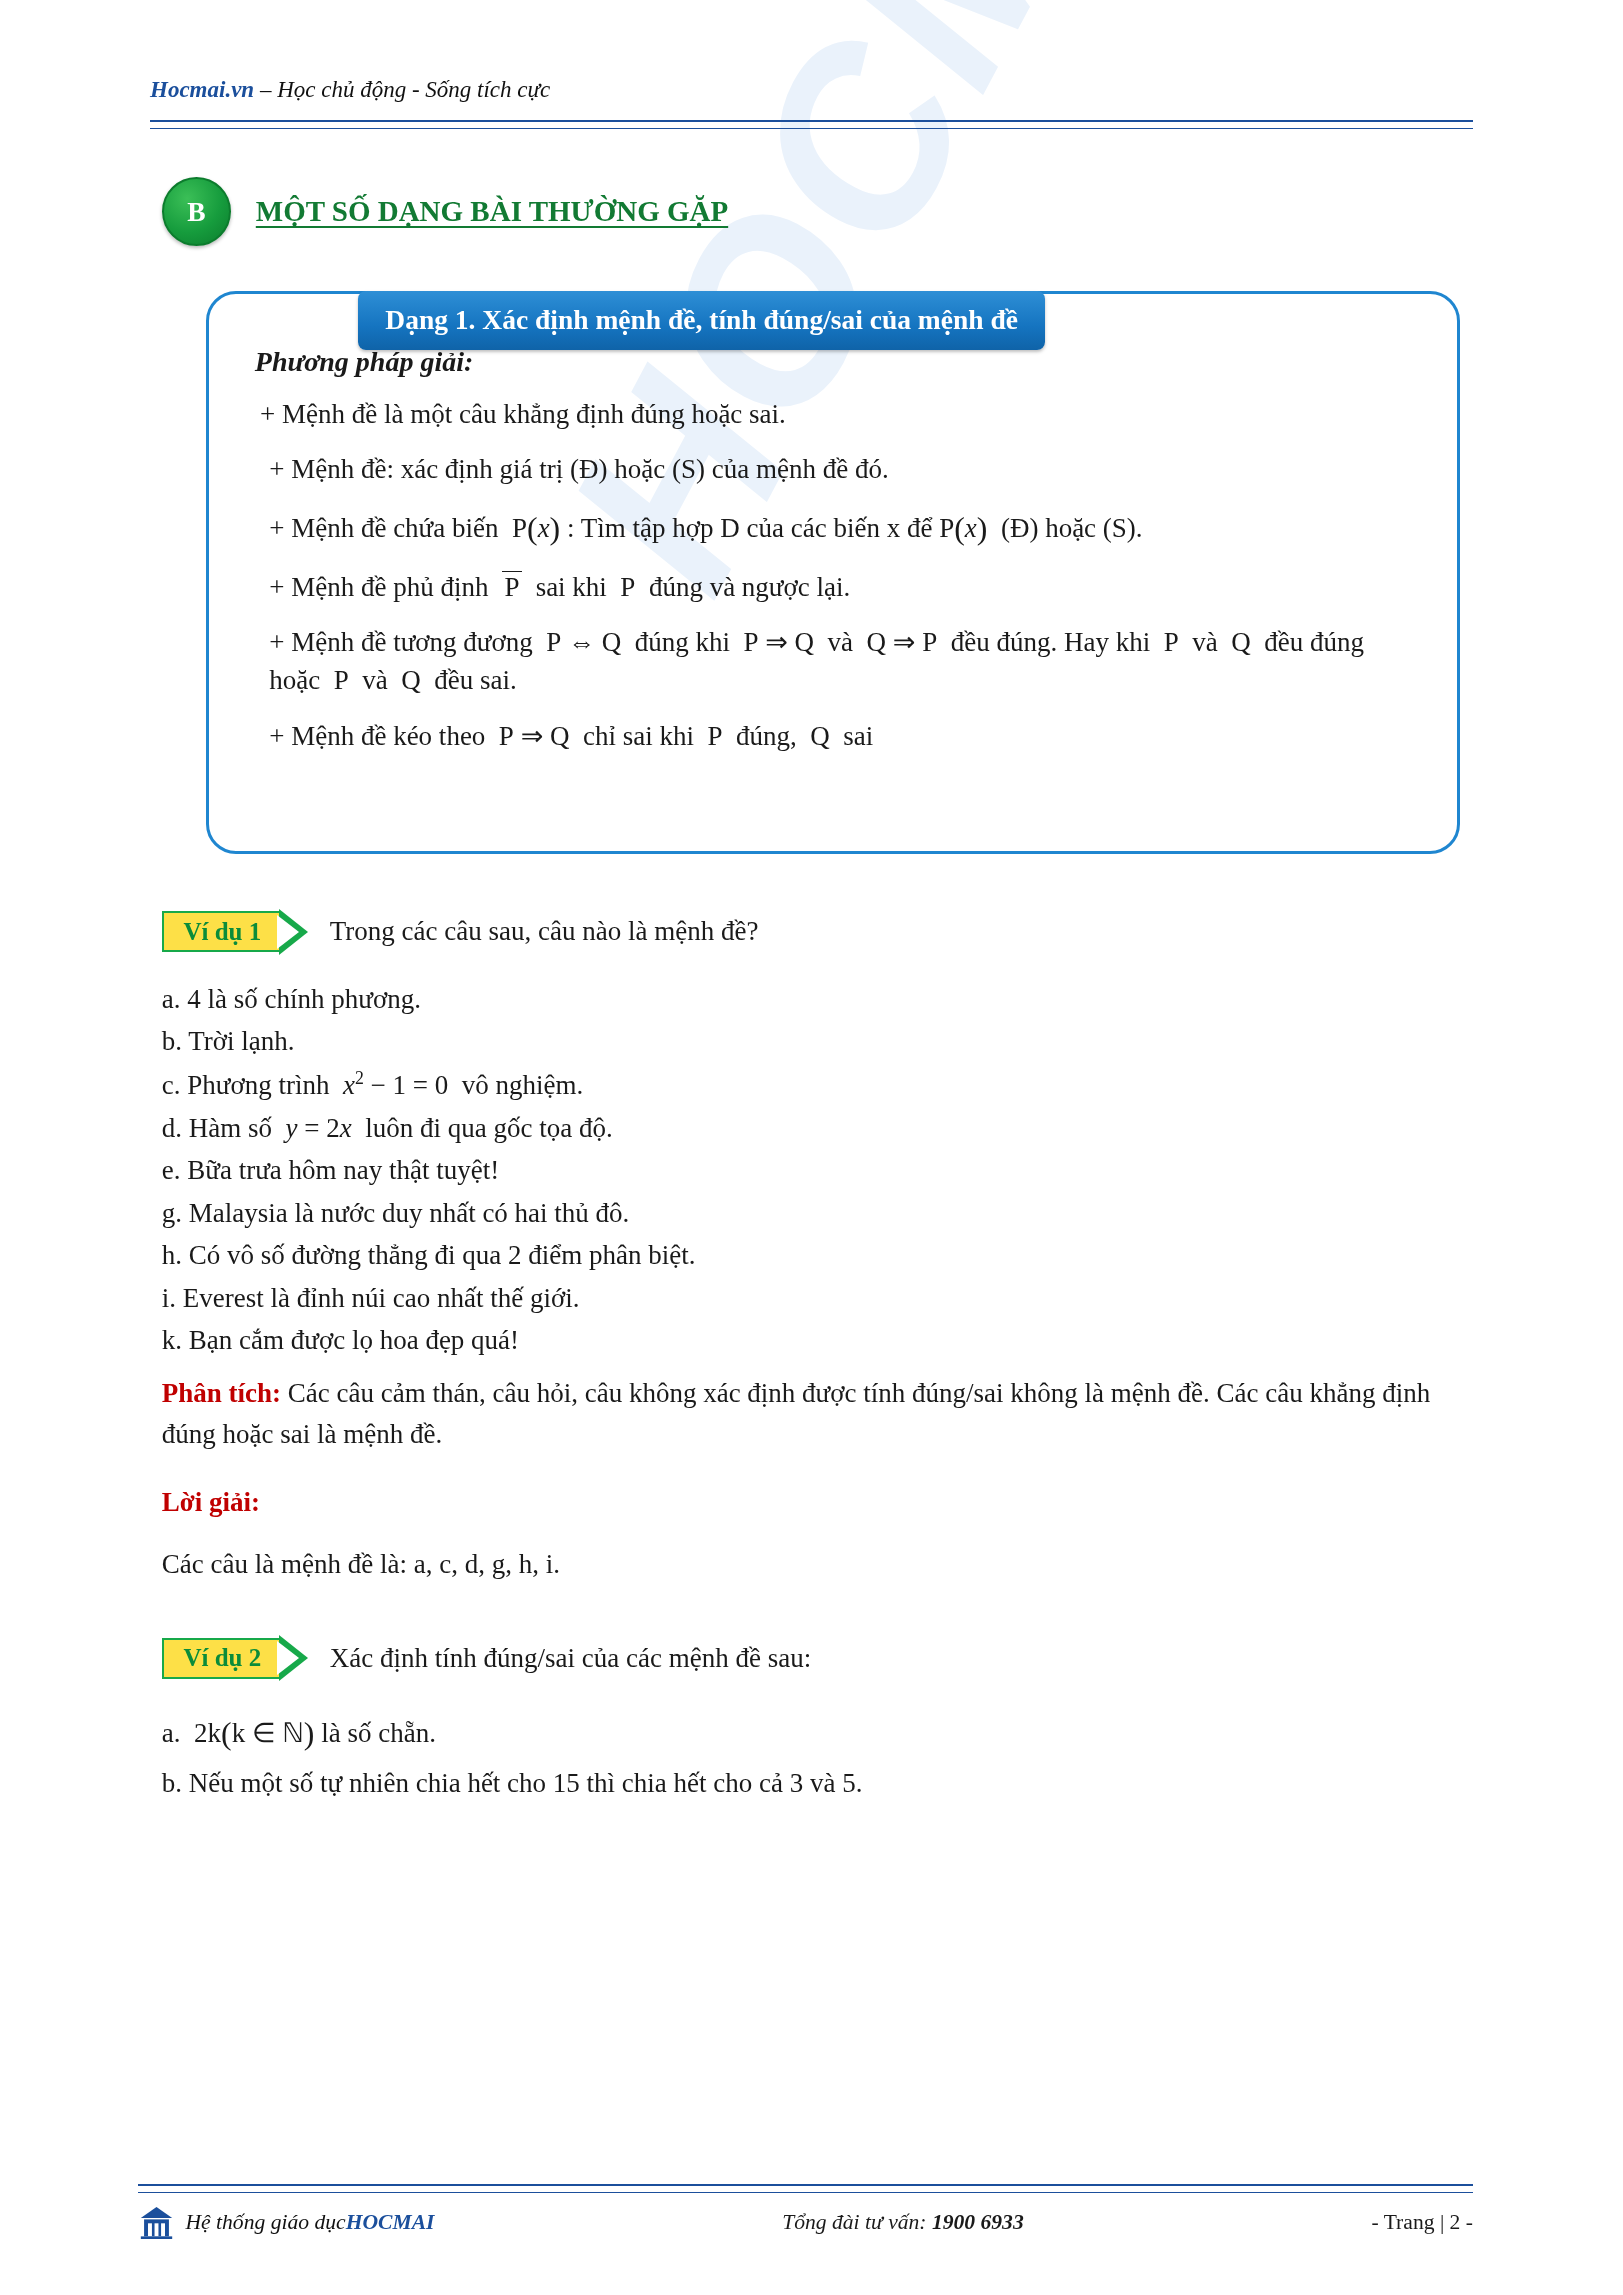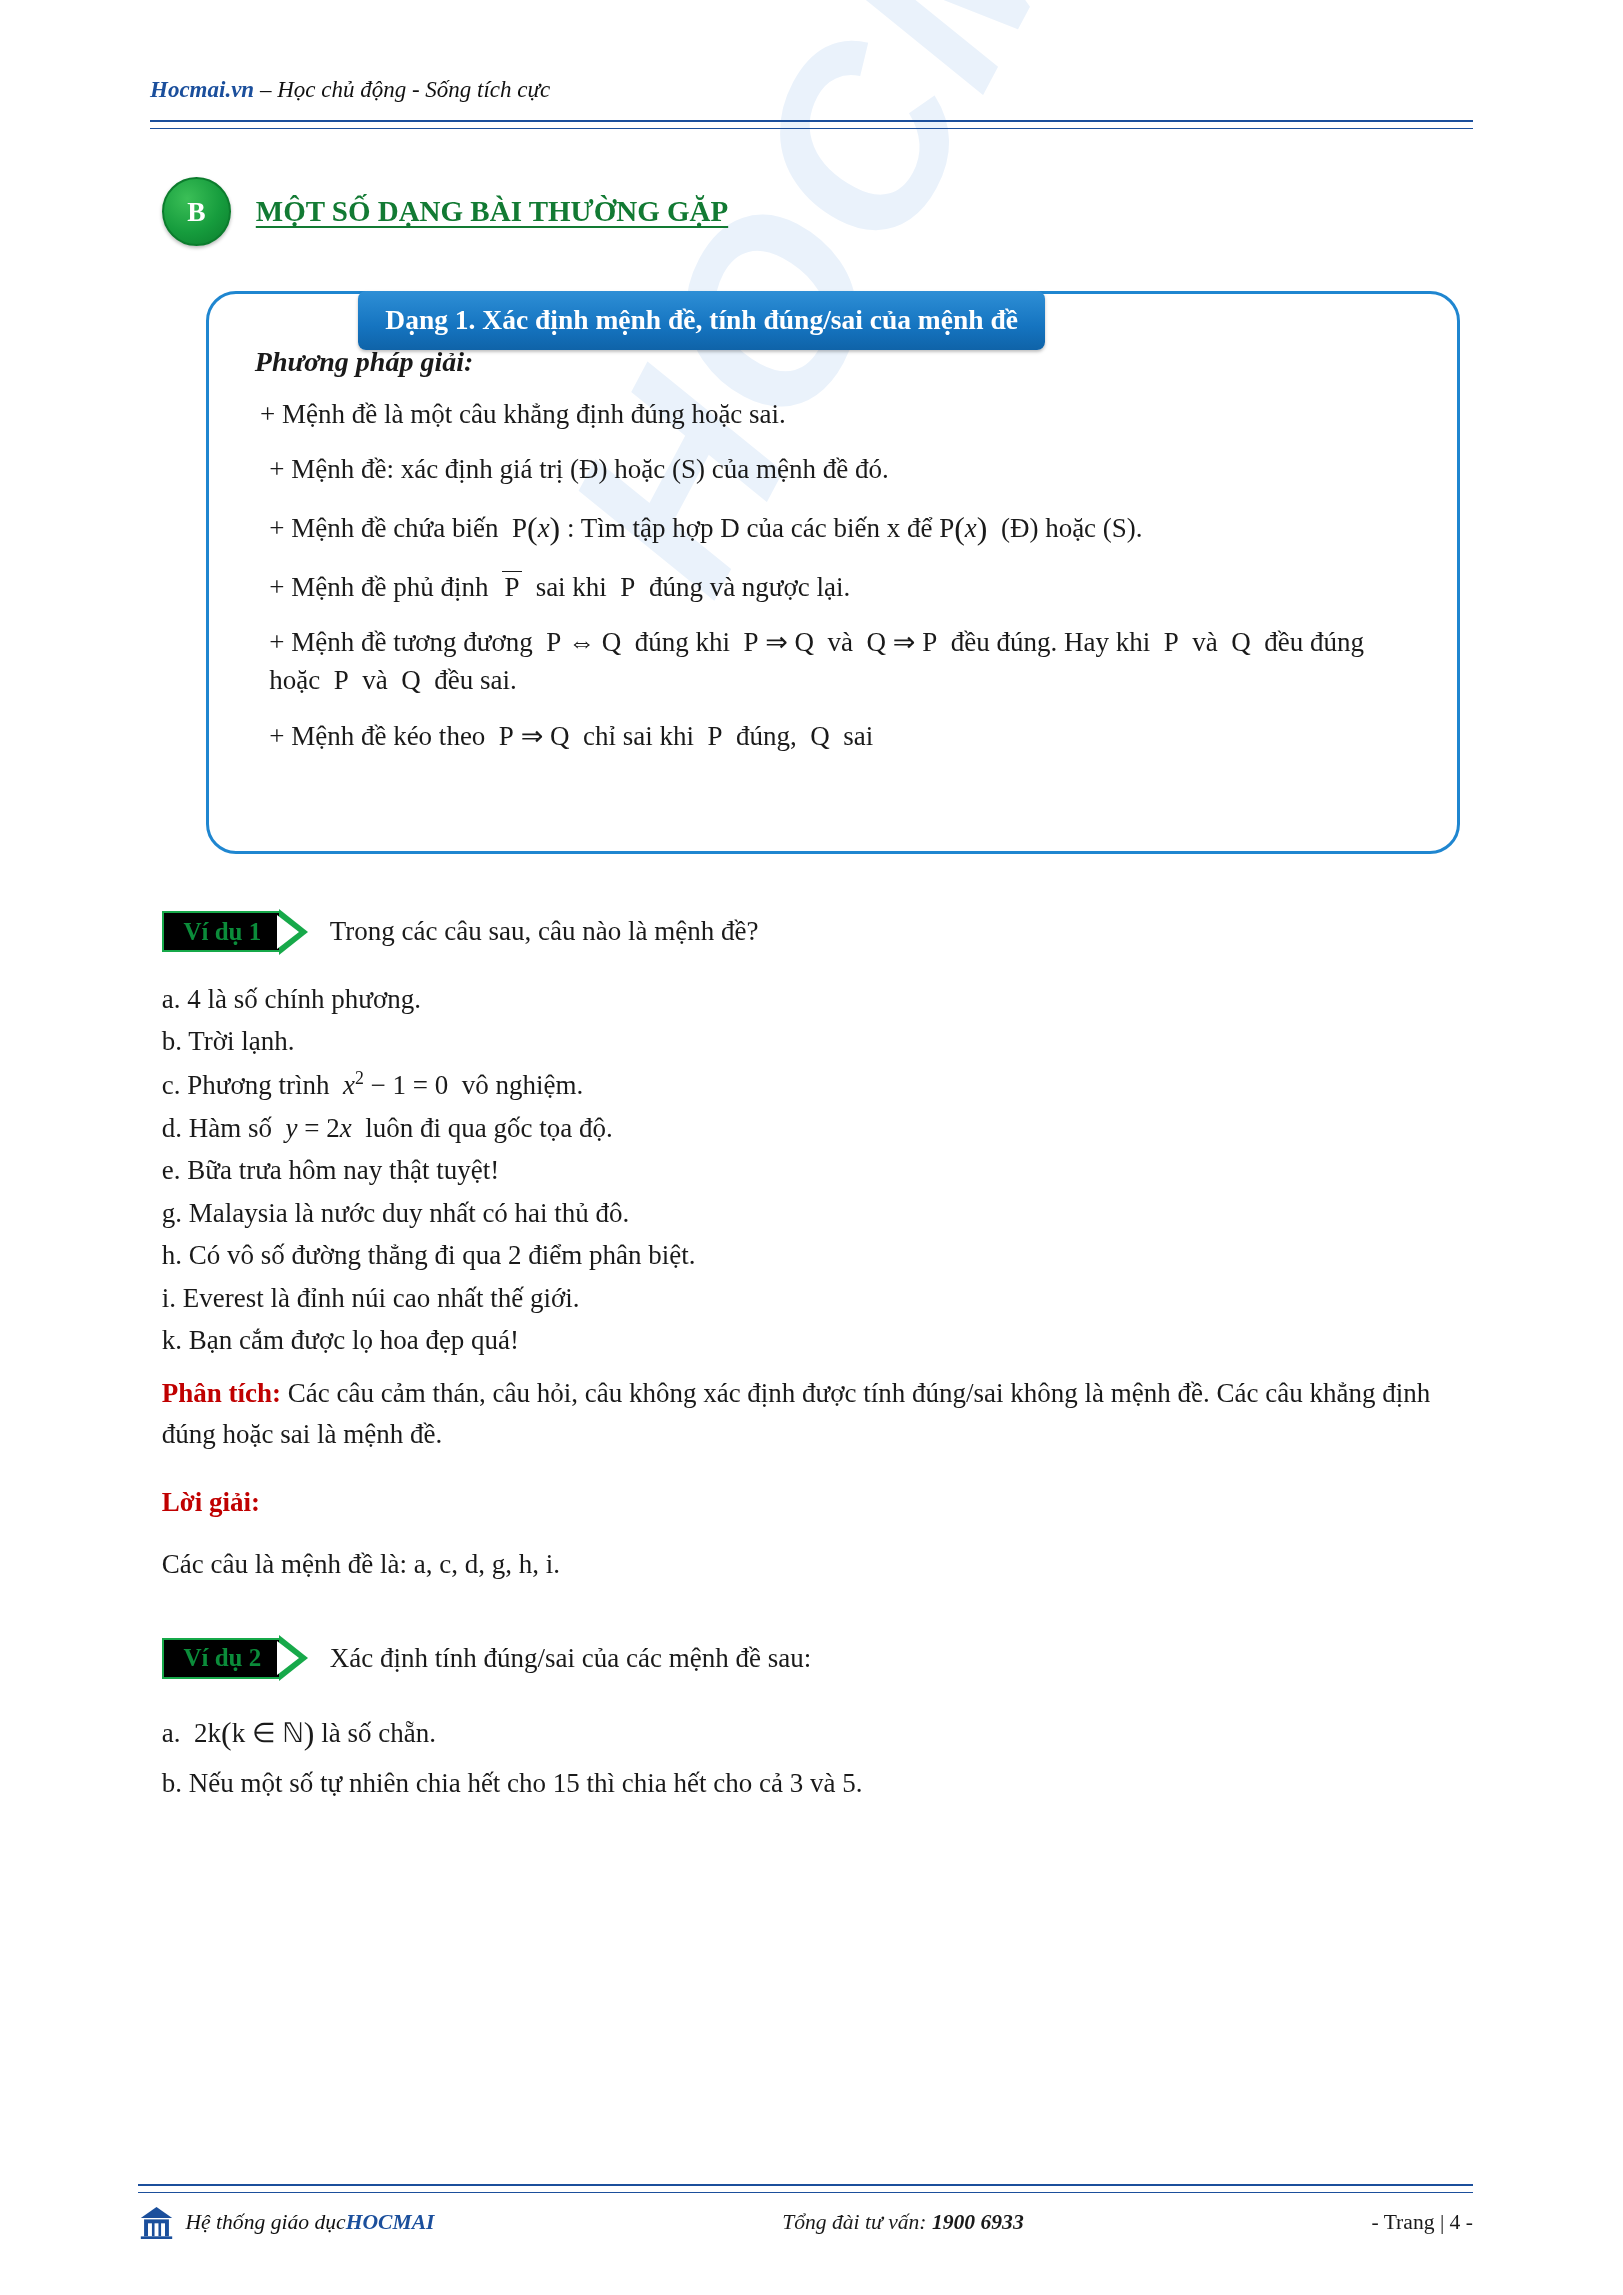--- a/index.html
+++ b/index.html
@@ -147,21 +147,21 @@
   
   .vidu-row {
     display: flex;
     align-items: center;
     margin-top: 55px;
     margin-left: 11.8px;
   }
   .vidu-tag {
     position: relative;
     height: 41px;
-    background: #000000;
+    background: #fde047;
     border: 2.6px solid #17a94a;
     border-right: none;
     display: flex;
     align-items: center;
     padding: 0 18.3px 0 19.6px;
     box-sizing: border-box;
   }
   .vidu-tag .lbl {
     color: #0b8c3a;
     font-weight: bold;
@@ -345,18 +345,18 @@
           <rect x="4" y="48" width="48" height="4" fill="#1b4f9c"></rect>
         </svg>
       </span>
       <span class="footer-left">
         <span>Hệ thống giáo dục </span>
         <span class="hoc">HOCMAI</span>
       </span>
       <span class="footer-mid">
         <span>Tổng đài tư vấn: </span><span class="num">1900 6933</span>
       </span>
-      <span class="footer-right">- Trang | 4 -</span>
+      <span class="footer-right">- Trang | 2 -</span>
     </div>
   </div>
 
 </div>
 
 
 </body></html>

